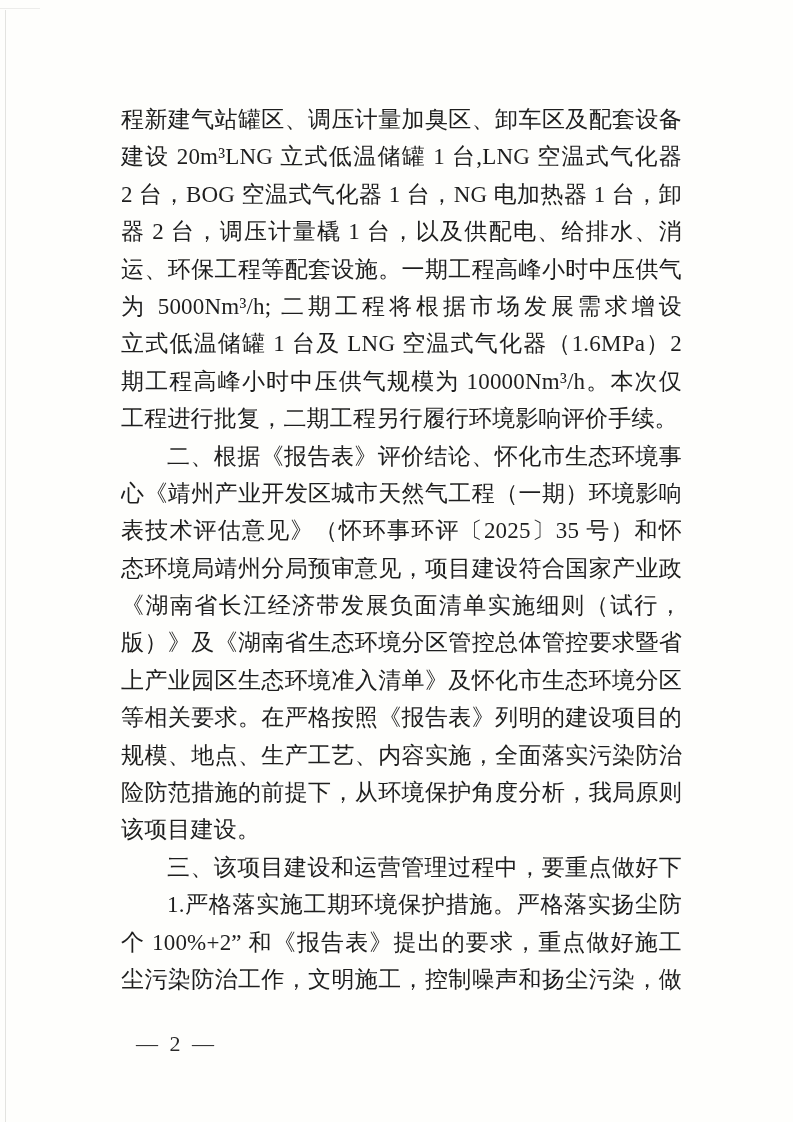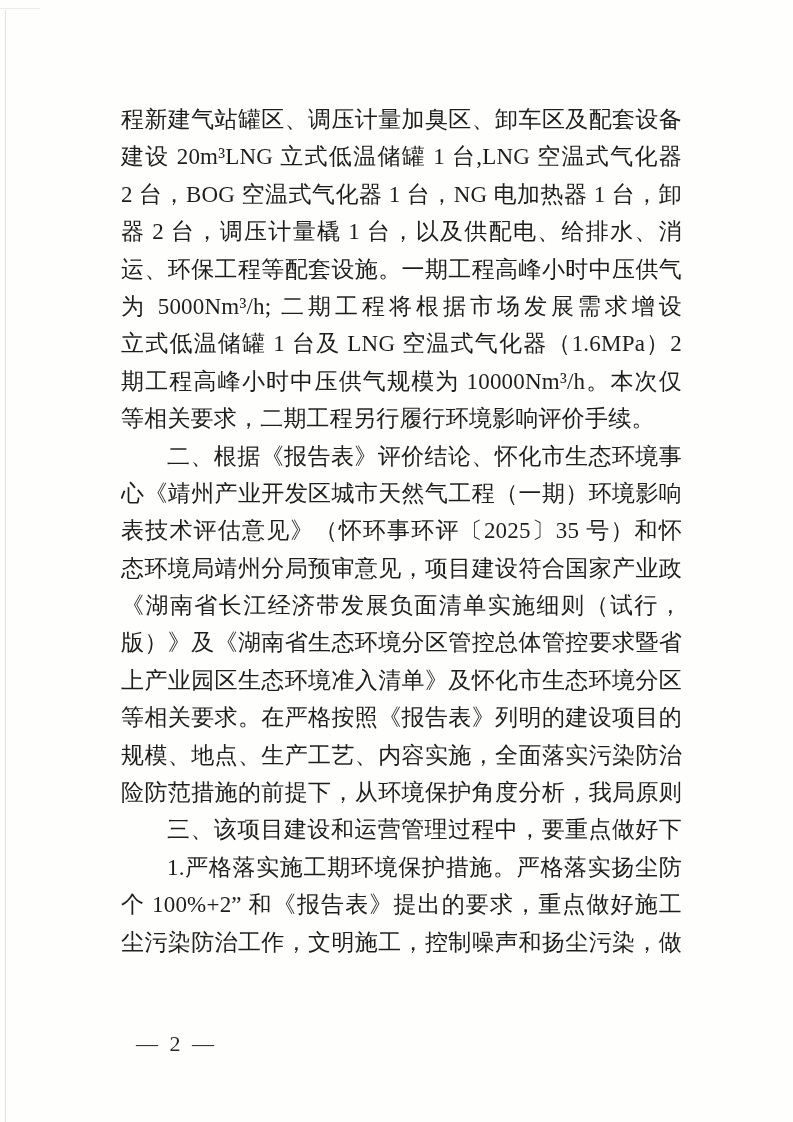--- a/index.html
+++ b/index.html
@@ -75,30 +75,31 @@
 <div class="page">
   <div class="body-text">
     <div class="line">程新建气站罐区、调压计量加臭区、卸车区及配套设备区，</div>
     <div class="line">建设 20m³LNG 立式低温储罐 1 台,LNG 空温式气化器(1.6MPa）</div>
     <div class="line">2 台，BOG 空温式气化器 1 台，NG 电加热器 1 台，卸车增压</div>
     <div class="line">器 2 台，调压计量橇 1 台，以及供配电、给排水、消防、储</div>
     <div class="line">运、环保工程等配套设施。一期工程高峰小时中压供气规模</div>
     <div class="line">为 5000Nm³/h; 二期工程将根据市场发展需求增设 150m³LNG</div>
     <div class="line">立式低温储罐 1 台及 LNG 空温式气化器（1.6MPa）2 台，二</div>
     <div class="line">期工程高峰小时中压供气规模为 10000Nm³/h。本次仅对一期</div>
-    <div class="line para-end">等相关要求，二期工程另行履行环境影响评价手续。</div>
+    <div class="line para-end">工程进行批复，二期工程另行履行环境影响评价手续。</div>
     <div class="line indent">二、根据《报告表》评价结论、怀化市生态环境事务中</div>
     <div class="line">心《靖州产业开发区城市天然气工程（一期）环境影响报告</div>
     <div class="line">表技术评估意见》（怀环事环评〔2025〕35 号）和怀化市生</div>
     <div class="line">态环境局靖州分局预审意见，项目建设符合国家产业政策、</div>
     <div class="line">《湖南省长江经济带发展负面清单实施细则（试行，2022 年</div>
     <div class="line">版）》及《湖南省生态环境分区管控总体管控要求暨省级以</div>
     <div class="line">上产业园区生态环境准入清单》及怀化市生态环境分区管控</div>
     <div class="line">等相关要求。在严格按照《报告表》列明的建设项目的性质、</div>
     <div class="line">规模、地点、生产工艺、内容实施，全面落实污染防治和风</div>
     <div class="line">险防范措施的前提下，从环境保护角度分析，我局原则同意</div>
+    <div class="line para-end">该项目建设。</div>
     <div class="line indent">三、该项目建设和运营管理过程中，要重点做好下列工作：</div>
     <div class="line indent">1.严格落实施工期环境保护措施。严格落实扬尘防控“6</div>
     <div class="line">个 100%+2” 和《报告表》提出的要求，重点做好施工场地扬</div>
     <div class="line">尘污染防治工作，文明施工，控制噪声和扬尘污染，做好</div>
   </div>
   <div class="footer">— 2 —</div>
 </div>
 
 </body></html>

